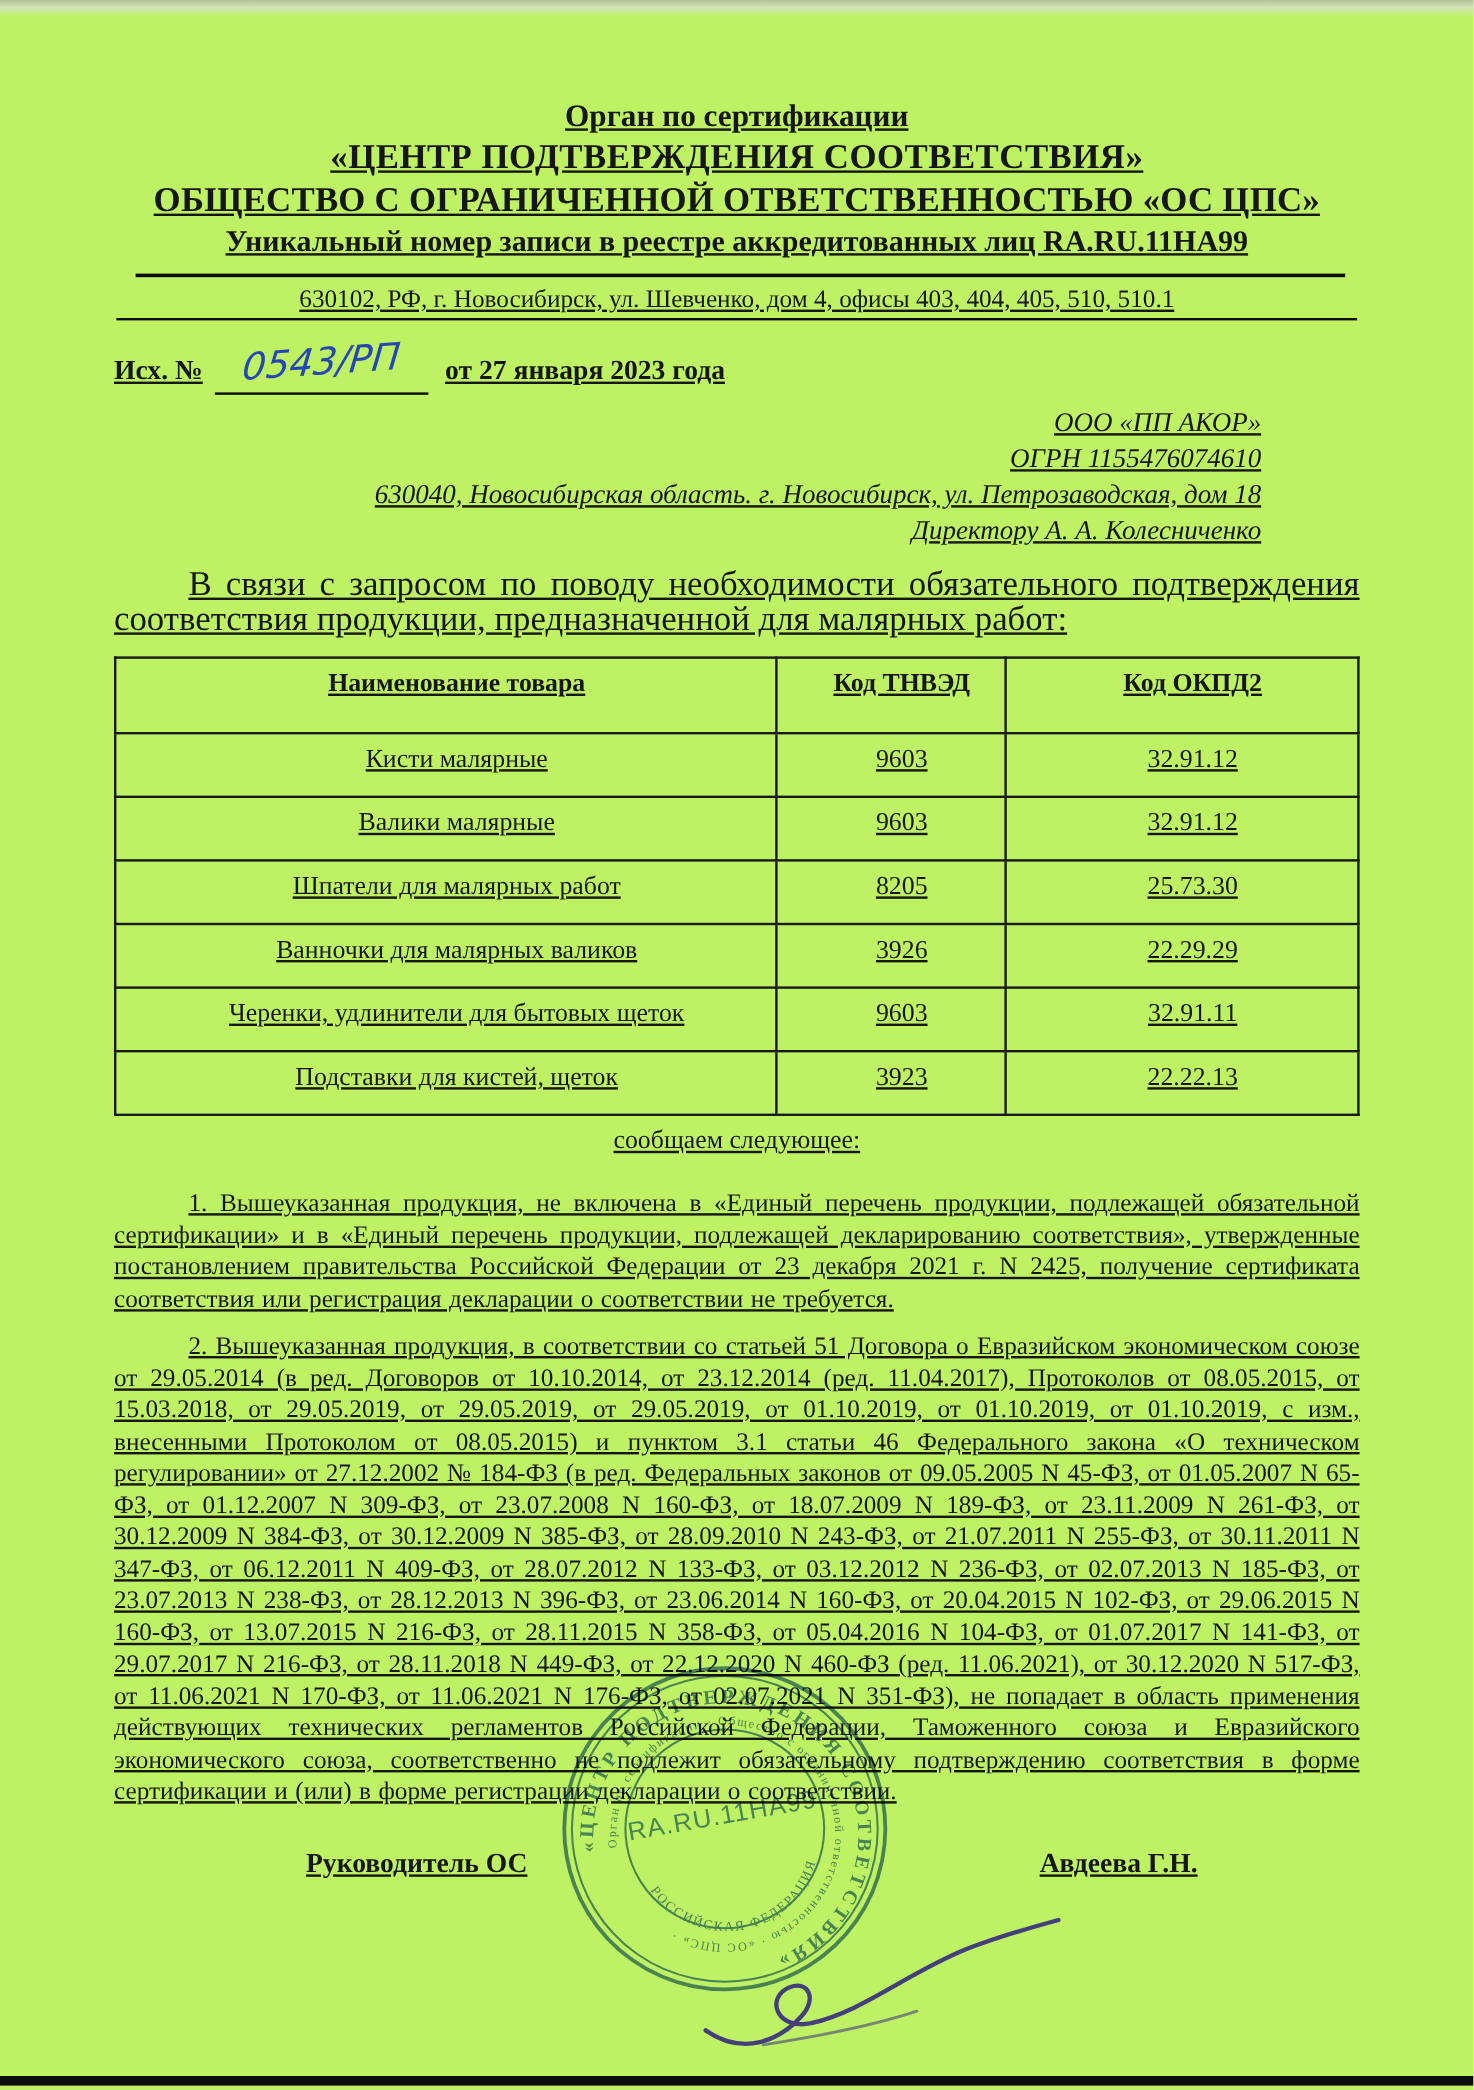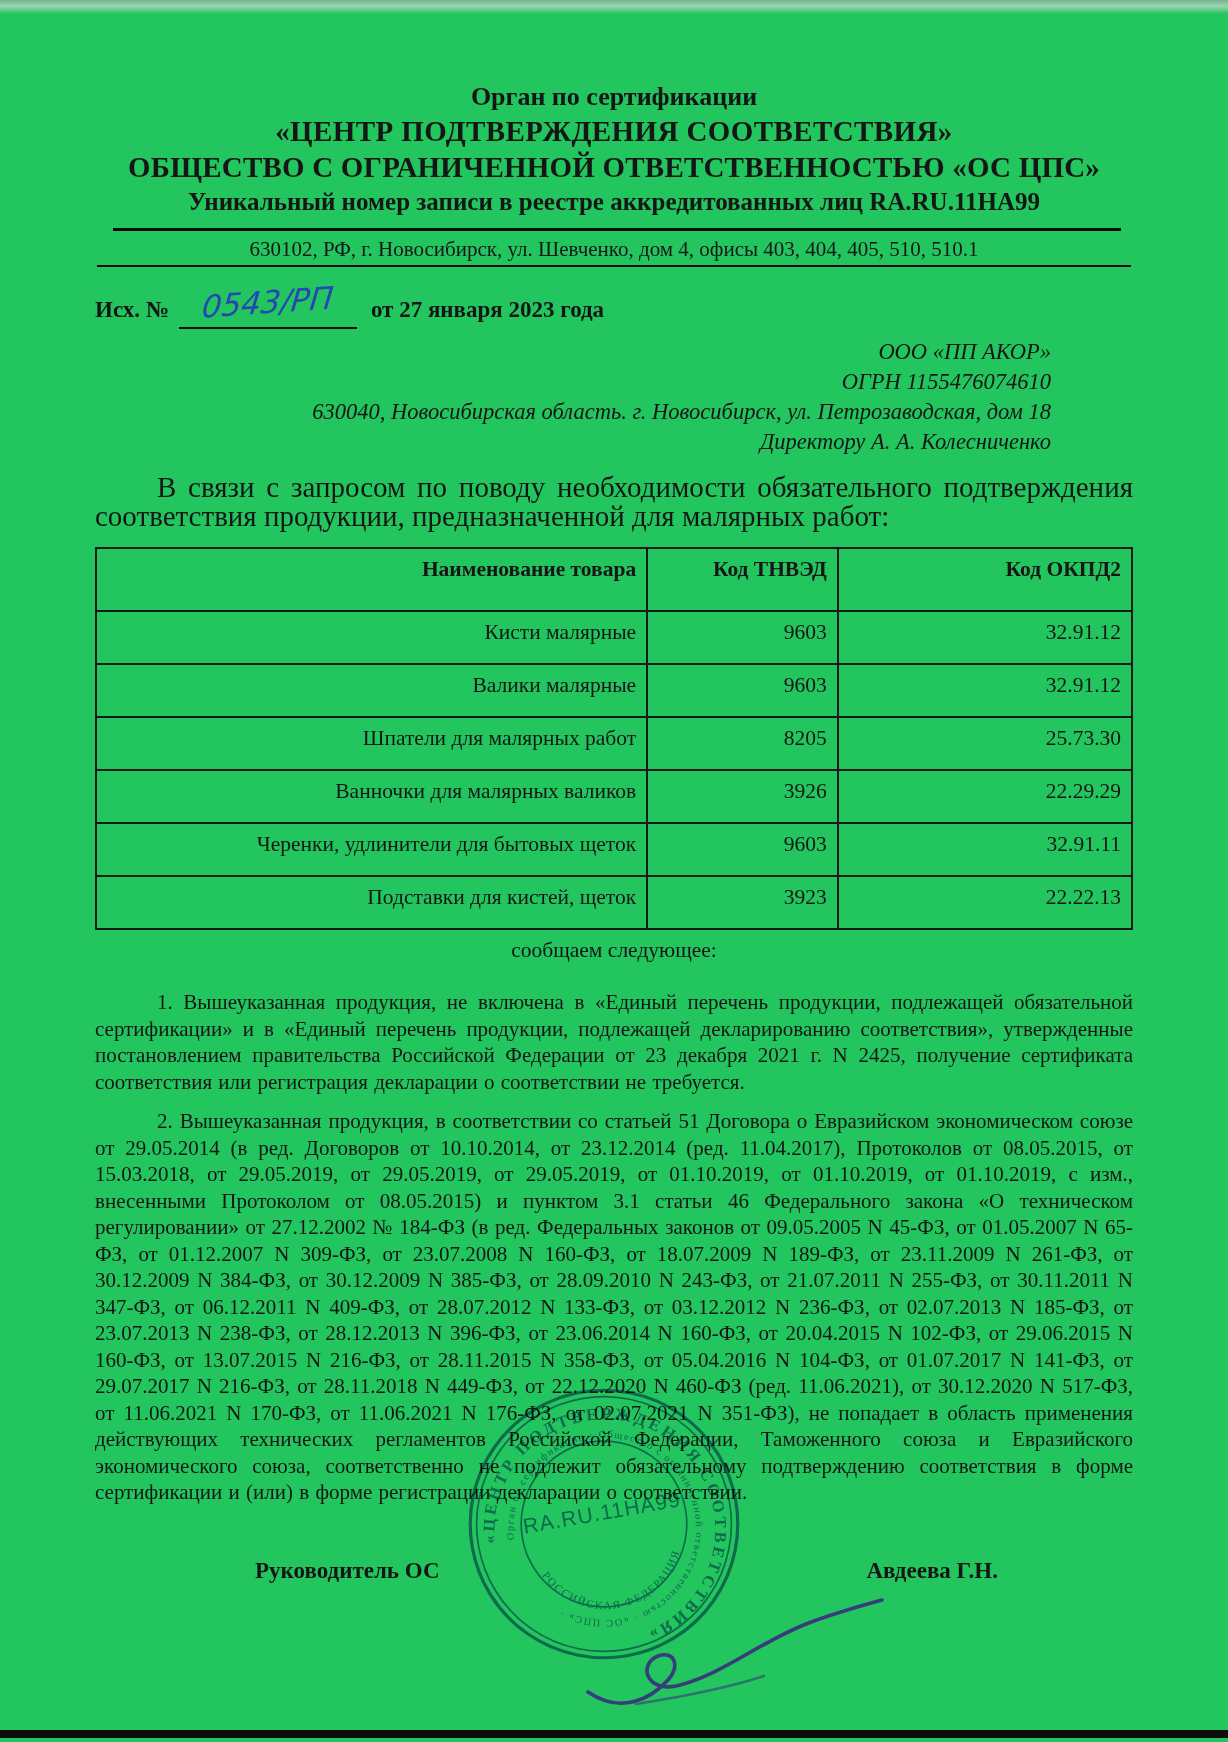--- a/index.html
+++ b/index.html
@@ -1,23 +1,24 @@
 <!DOCTYPE html>
 <html><head>
 <meta charset="utf-8">
 <style>
   html,body{margin:0;padding:0;background:#e8e8ea;}
   .page{
     position:relative;
     width:1228px;height:1742px;
     margin:0 auto;
-    background:#22c55e;
+    background:#bef264;
     font-family:"Liberation Serif", serif;
     color:#161616;
     overflow:hidden;
+    text-decoration:underline;
   }
   .scan-top-shadow{
     position:absolute;top:0;left:0;right:0;height:14px;
     background:linear-gradient(to bottom,#a9a9ae 0%,#dcdcde 45%,rgba(255,255,255,0) 100%);
     opacity:.65;
   }
   .scan-bottom-edge{
     position:absolute;left:0;right:0;bottom:4px;height:8px;background:#0d0d0d;
   }
   .content{position:relative;padding:80px 95px 0 95px;}
@@ -52,30 +53,30 @@
   
   .recipient{margin-top:8px;text-align:right;font-style:italic;font-size:22.5px;line-height:30px;padding-right:82px;}
 
   
   .intro{margin-top:16px;font-size:29px;line-height:29px;text-align:justify;text-indent:62px;}
   table.codes{border-collapse:collapse;width:100%;margin-top:16px;font-size:21.5px;}
   table.codes col.c1{width:53.2%;}
   table.codes col.c2{width:18.4%;}
   table.codes col.c3{width:28.4%;}
   table.codes th,table.codes td{
-    border:2px solid #1a1a1a;vertical-align:top;text-align:right;font-weight:normal;
+    border:2px solid #1a1a1a;vertical-align:top;text-align:center;font-weight:normal;
     padding:8px 10px 18px 28px;line-height:25px;
   }
   table.codes th{font-weight:bold;padding-bottom:28px;}
   .notice{margin-top:7px;text-align:center;font-size:21.5px;line-height:27px;}
   .para{font-size:21px;line-height:26.5px;text-align:justify;text-indent:62px;margin-top:13px;word-spacing:1px;}
   .para.first{margin-top:25px;}
 
   
-  .sig-row{display:flex;justify-content:space-between;margin-top:52px;font-size:23px;font-weight:bold;
+  .sig-row{display:flex;justify-content:space-between;margin-top:34px;font-size:23px;font-weight:bold;
            padding-left:160px;padding-right:135px;}
 
   
   .stamp{
     position:absolute;left:466px;top:1386px;width:276px;height:276px;
     transform:rotate(-10deg);
     mix-blend-mode:multiply;opacity:.88;
     pointer-events:none;
   }
   .stamp text{fill:#4a7ac6;}

